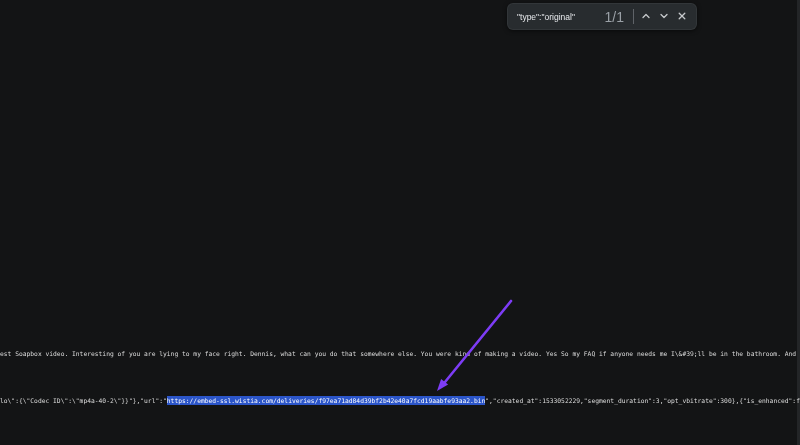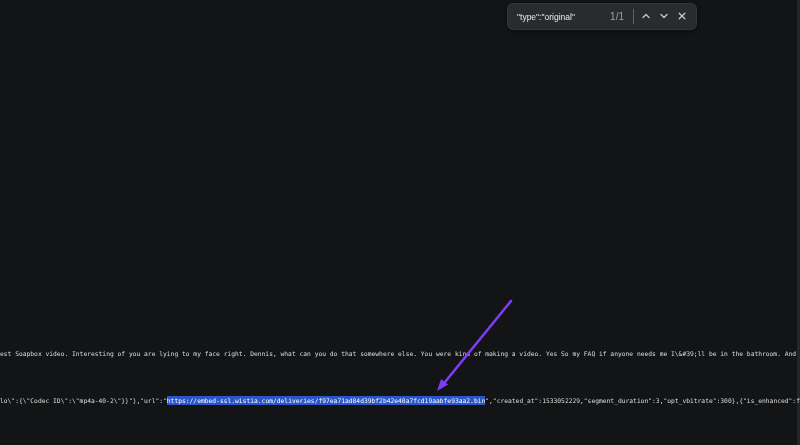--- a/index.html
+++ b/index.html
@@ -29,21 +29,21 @@
     padding: 0 5px 0 9px;
     box-shadow: 0 1px 4px rgba(0,0,0,0.55);
   }
   .findbar .query {
     flex: 1;
     font-size: 8.5px;
     color: #e8eaed;
     white-space: nowrap; overflow: hidden;
   }
   .findbar .count {
-    font-size: 10px;
+    font-size: 14px;
     color: #9aa0a6;
     margin: 0 9px 0 20px;
   }
   .findbar .divider {
     width: 1px; height: 15px;
     background: #5f6368;
     margin-right: 3px;
   }
   .fbtn {
     width: 18px; height: 18px;

